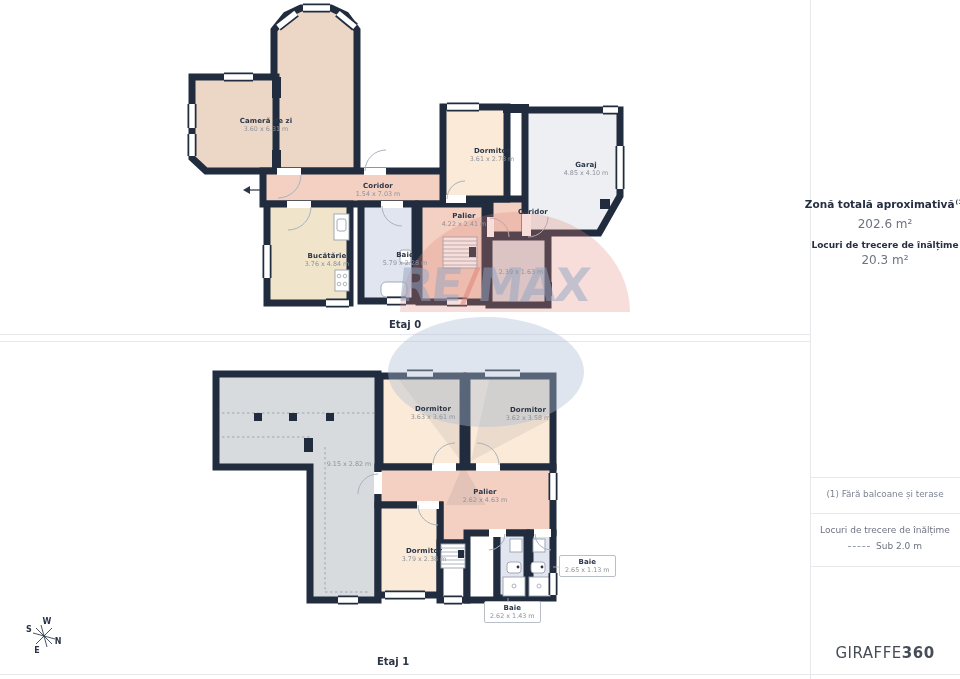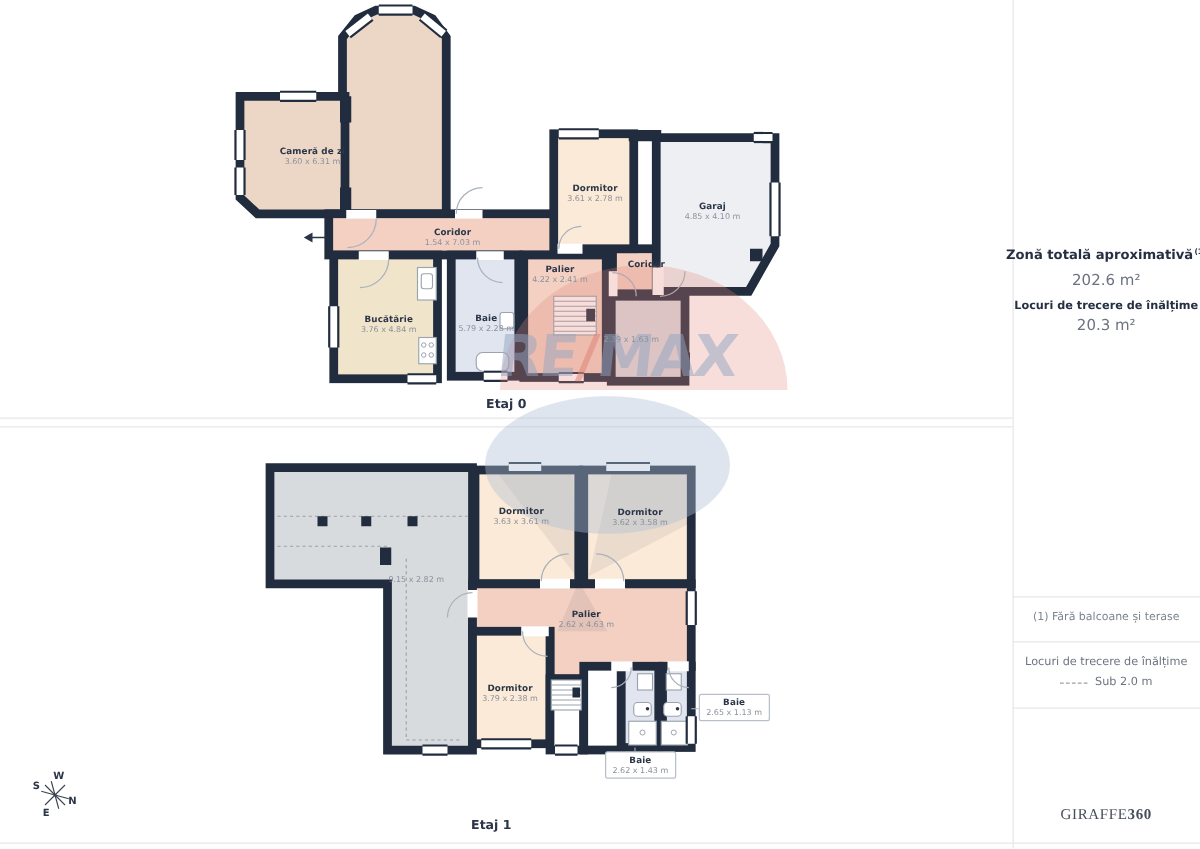--- a/index.html
+++ b/index.html
@@ -11,21 +11,21 @@
   .room{stroke:#212c3e;stroke-width:7;stroke-linejoin:miter;}
   .wallfill{fill:#212c3e;stroke:none;}
   line.wo{stroke:#212c3e;stroke-width:9;}
   line.wi{stroke:#ffffff;stroke-width:5.5;}
   .gap{fill:#ffffff;stroke:none;}
   .door{fill:none;stroke:#aab2bc;stroke-width:1;}
   .fix{fill:#ffffff;stroke:#9aa3ae;stroke-width:0.9;}
   .fixline{stroke:#9aa3ae;stroke-width:0.8;fill:none;}
   .dash{stroke:#9aa0a8;stroke-width:0.9;stroke-dasharray:2.5 2.5;fill:none;}
   .cone{fill:rgba(43,56,80,0.08);stroke:none;}
-  .rlabel{position:absolute;transform:translate(-50%,-50%);text-align:center;white-space:nowrap;z-index:30;}
+  .rlabel{position:absolute;transform:translate(-50%,-50%);text-align:center;white-space:nowrap;z-index:30;margin-left:16px;}
   .rname{font-size:7px;font-weight:700;color:#2b3648;letter-spacing:.1px;line-height:1.15;}
   .rdims{font-size:6.4px;color:#8d939d;margin-top:1px;line-height:1.1;}
   .callout{position:absolute;background:#fff;border:1px solid #b9bfc9;border-radius:2px;
            padding:2px 5px;text-align:center;z-index:30;}
   .floor-title{position:absolute;transform:translate(-50%,-50%);font-size:10px;font-weight:700;
                color:#2b3547;z-index:30;white-space:nowrap;}
   .wm-shapes{position:absolute;left:360px;top:195px;z-index:20;pointer-events:none;}
   .wm-text{position:absolute;left:398px;top:262px;width:180px;z-index:21;text-align:center;
            font-size:46px;font-weight:800;letter-spacing:-2px;transform:skewX(-6deg);
            color:rgba(146,163,193,0.5);pointer-events:none;line-height:1;}
@@ -36,21 +36,21 @@
   .sb-title sup{font-size:6px;margin-left:1px;}
   .sb-val1{top:217px;font-size:12px;color:#6d7380;font-weight:400;}
   .sb-sub{top:240px;font-size:9px;font-weight:700;}
   .sb-val2{top:253px;font-size:12px;color:#6d7380;font-weight:400;}
   .sb-note{top:489px;font-size:8.8px;color:#7d8492;font-weight:400;}
   .sb-leg-title{top:525px;font-size:9px;color:#6d7380;}
   .sb-leg-row{top:541px;font-size:9px;color:#6d7380;align-items:center;}
   .dash-sample{display:inline-block;width:22px;border-top:1px dashed #9aa0a8;margin-right:6px;}
   .sb-disc{position:absolute;left:812px;top:577px;width:146px;text-align:center;font-size:8px;
            line-height:1.4;color:#9aa0aa;white-space:normal;}
-  .sb-brand{top:644px;font-size:12px;letter-spacing:.5px;color:#474d58;font-family:Liberation Serif, serif;}
+  .sb-brand{top:644px;font-size:15px;letter-spacing:.5px;color:#474d58;}
   .sb-brand b{font-weight:700;}
   .compass-letter{position:absolute;transform:translate(-50%,-50%);font-size:8px;font-weight:700;
                   color:#2b3547;z-index:30;}
 </style>
 </head>
 <body>
 
 <div class="page">
 
   <svg class="plan" style="left:185px;top:0;" width="450" height="315" viewBox="185 0 450 315">

